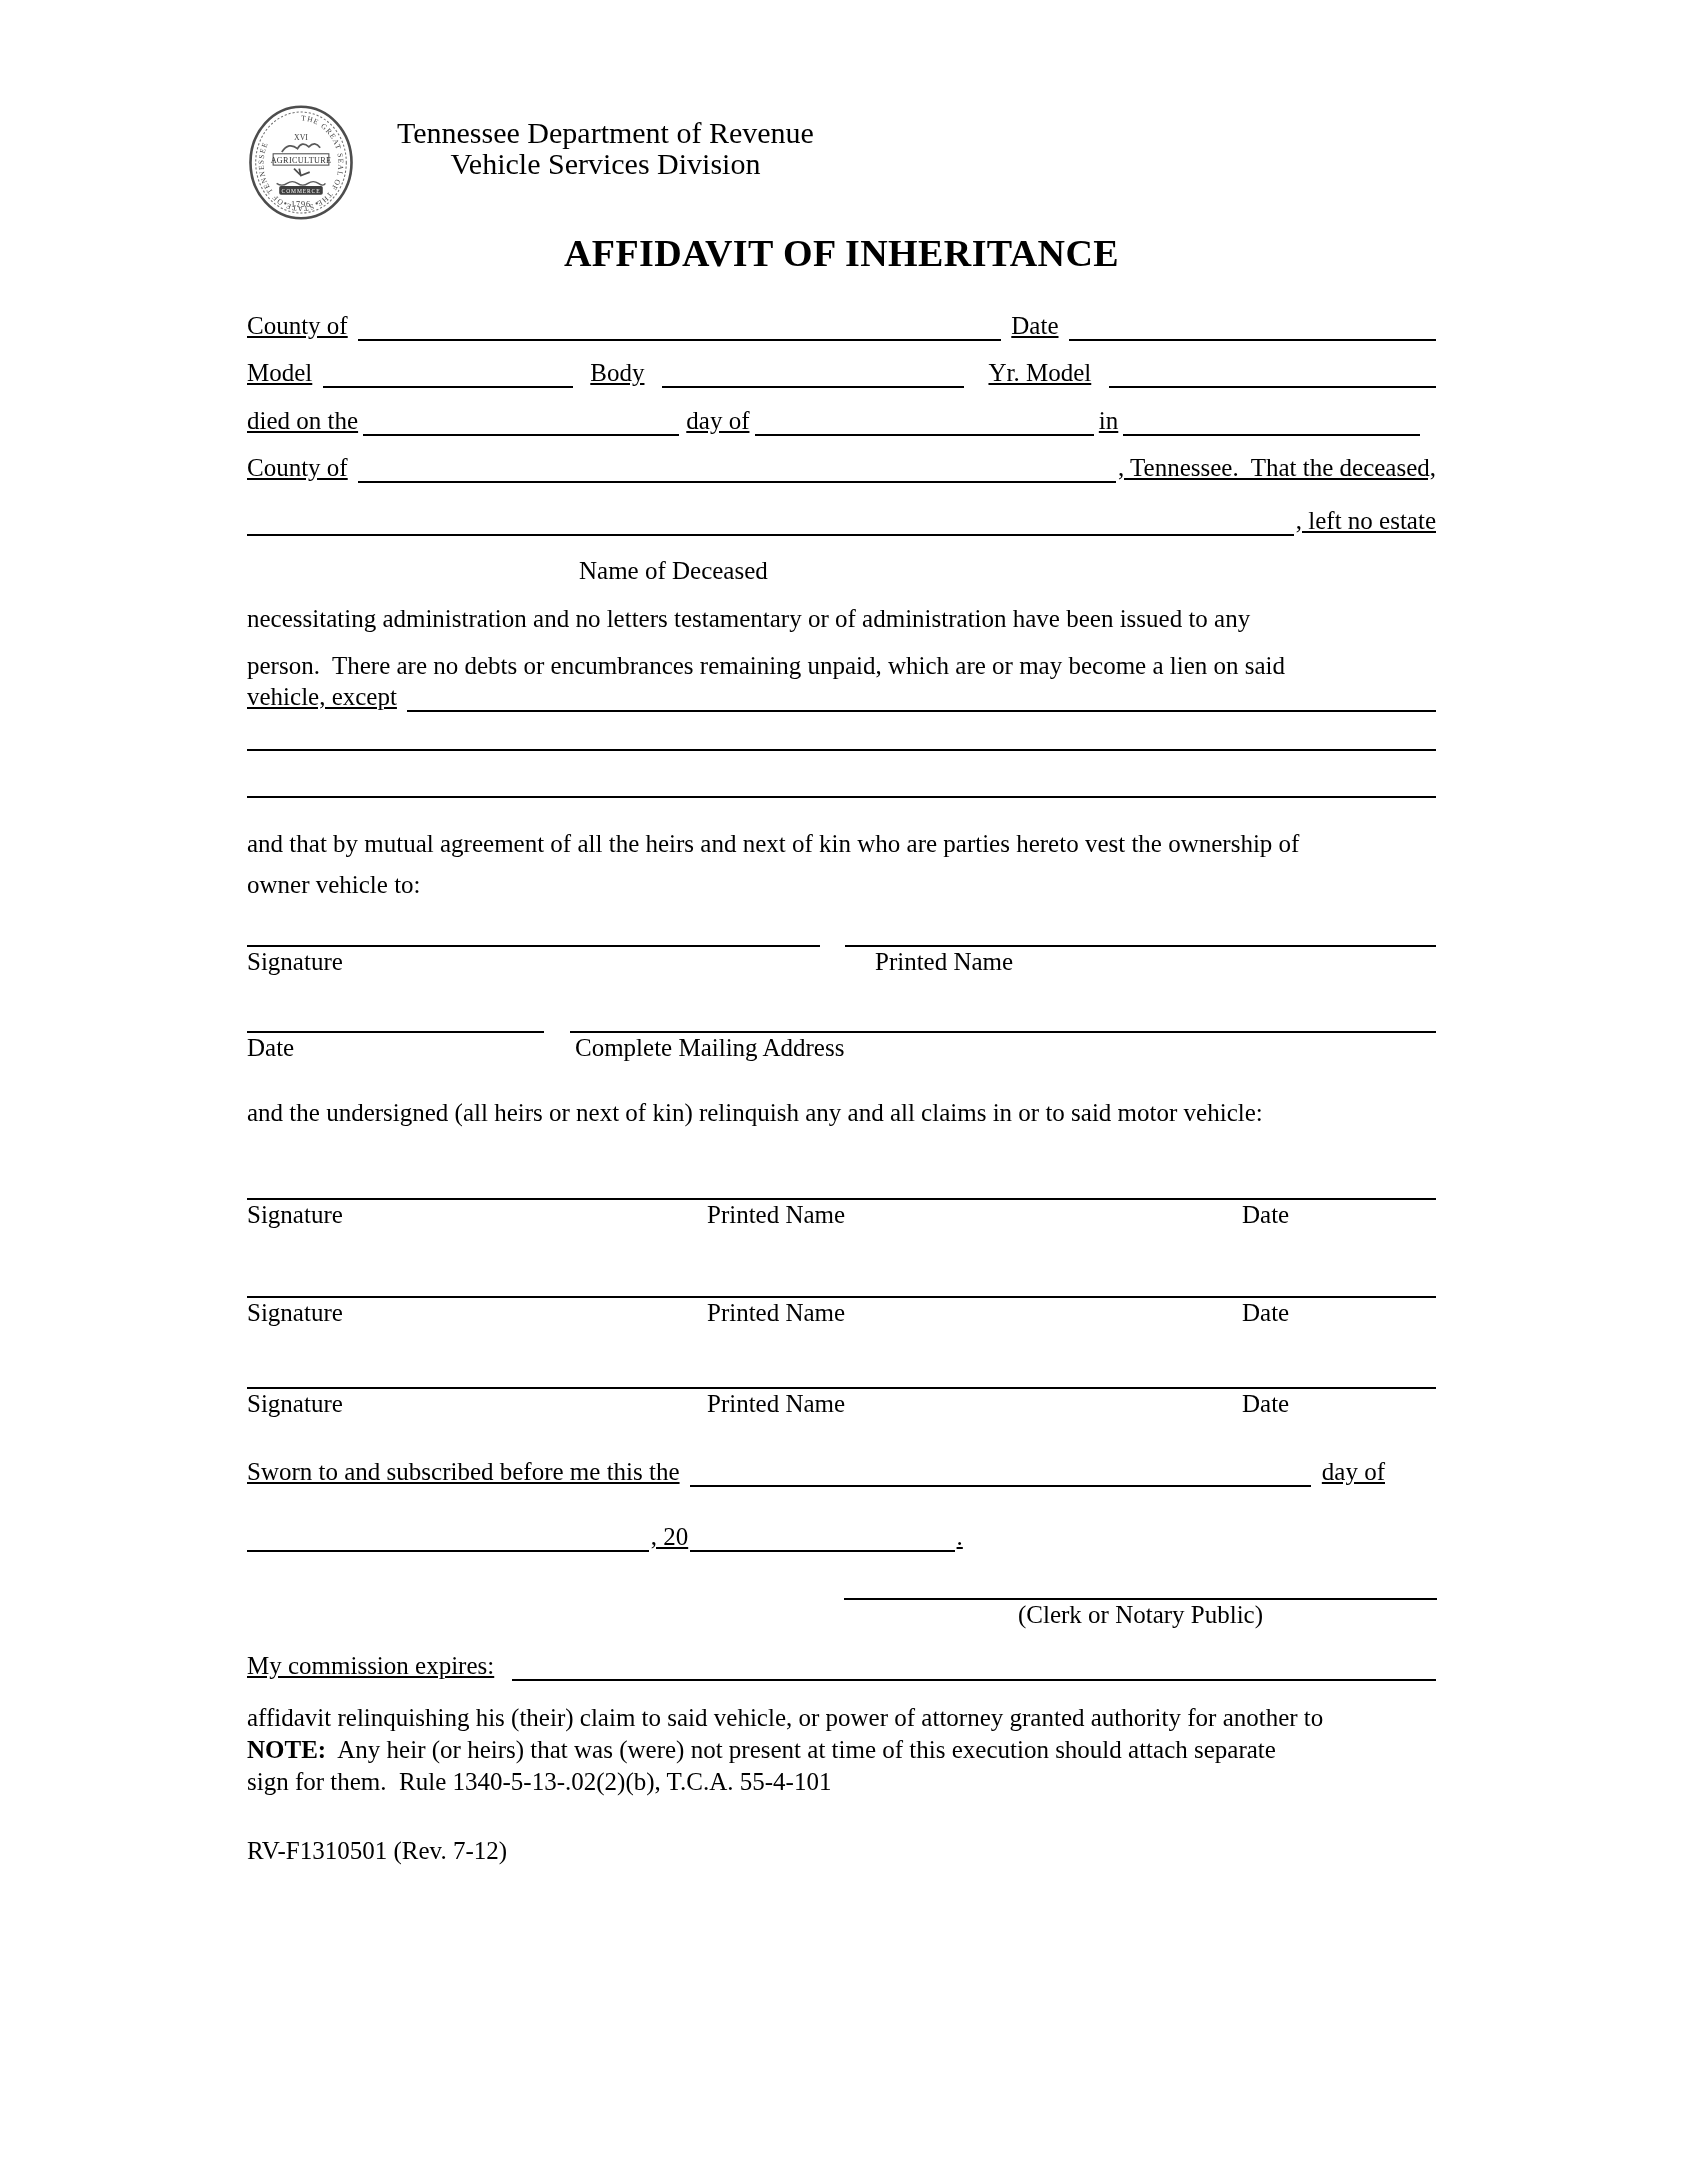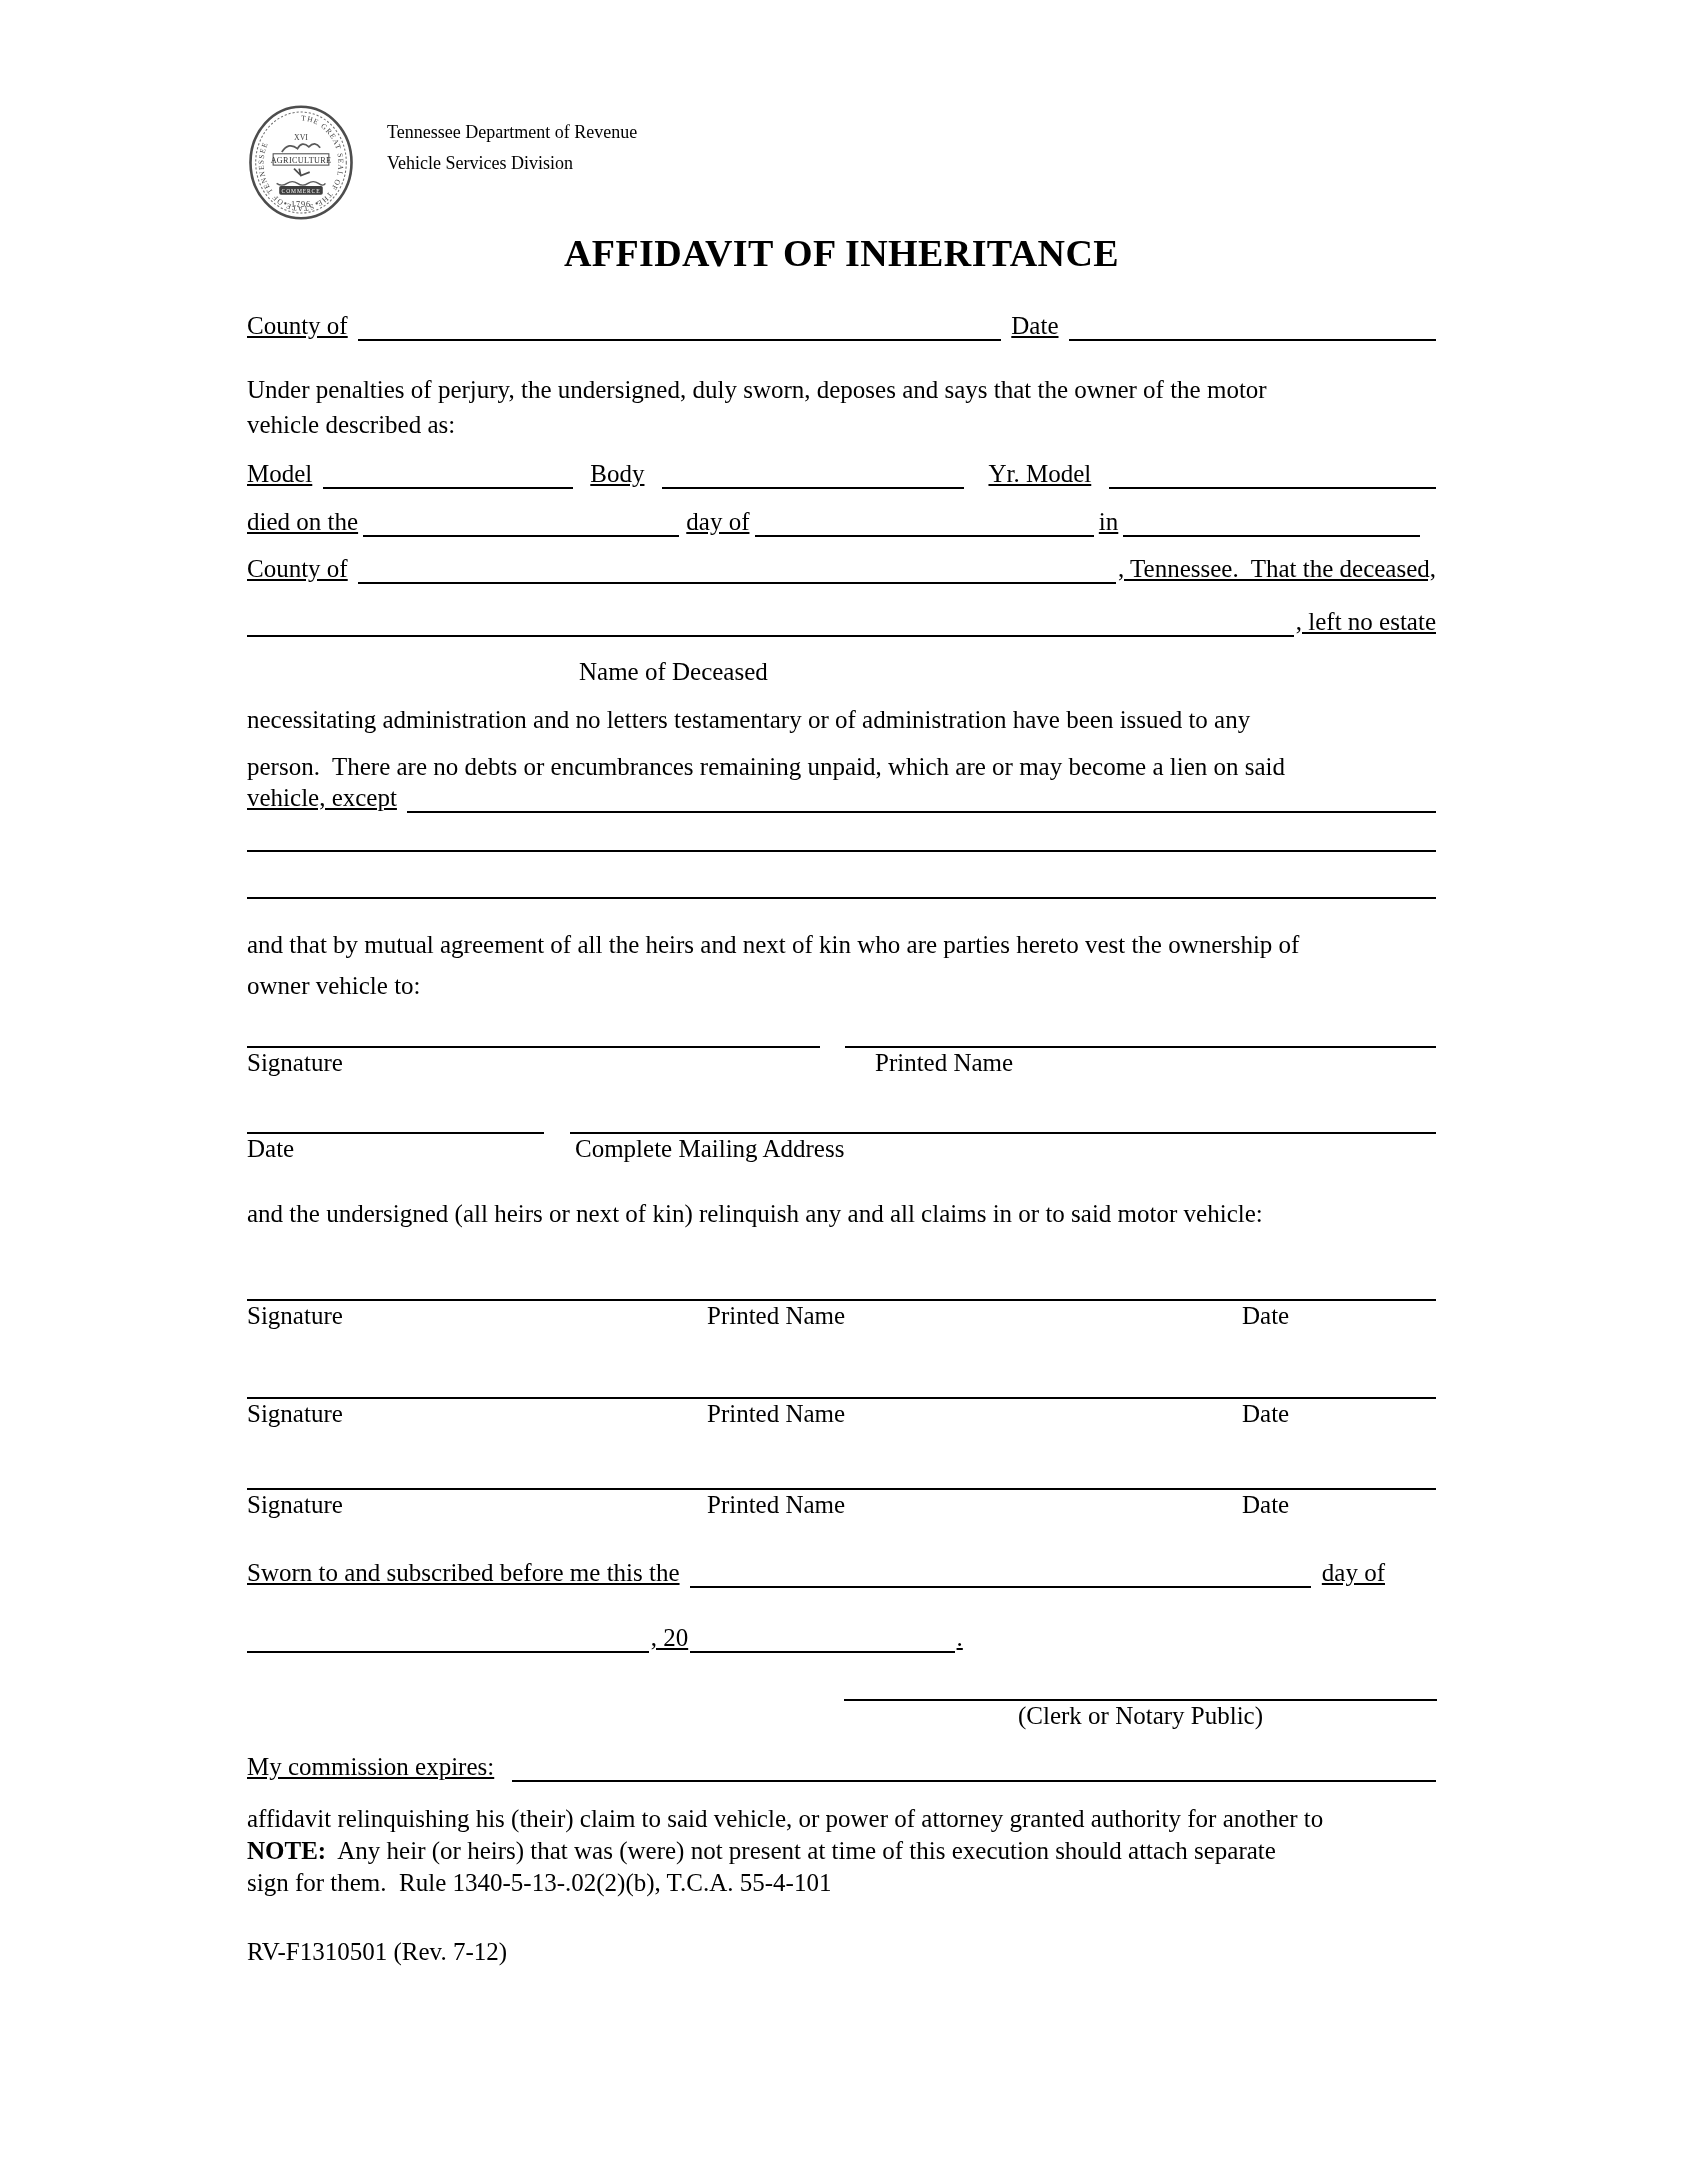--- a/index.html
+++ b/index.html
@@ -19,21 +19,21 @@
   .fill { flex:1 1 auto; }
   .hug { margin-left:1.7px; }
   .gap12 { margin-left:10.5px; }
   .gap20 { margin-left:17.5px; }
   .gap28 { margin-left:24.5px; }
   .para { line-height:35px; }
   .caption { line-height:30px; }
   .label-row { display:flex; line-height:30px; }
   
   .header { display:flex; align-items:flex-start; }
-  .agency { margin-left:32px; font-size:18px; line-height:31px; padding-top:14px; }
+  .agency { margin-left:42px; font-size:30px; line-height:31px; padding-top:14px;text-align:center; }
   .address { margin-left:auto; width:354px; font-size:23px; line-height:31px; padding-top:14px; }
   .title { text-align:center; font-weight:bold; font-size:38px; line-height:40px; margin-top:10.5px; letter-spacing:0.4px; }
   .note-para { line-height:32px; }
   .bold { font-weight:bold; }
   .seal { flex:0 0 auto; }
 </style>
 </head>
 <body>
 
 <div class="page">
@@ -68,24 +68,20 @@
 
   <div class="title">AFFIDAVIT OF INHERITANCE</div>
 
   <div class="row" style="margin-top:38px">
     <span class="lbl">County of</span>
     <span class="line fill gap12"></span>
     <span class="lbl gap12">Date</span>
     <span class="line gap12" style="width:367px"></span>
   </div>
 
-  <div class="para" style="margin-top:31px">
-    <div>Under penalties of perjury, the undersigned, duly sworn, deposes and says that the owner of the motor</div>
-    <div>vehicle described as:</div>
-  </div>
 
 
   <div class="row" style="margin-top:17.5px">
     <span class="lbl">Model</span>
     <span class="line gap12" style="width:250px"></span>
     <span class="lbl gap20">Body</span>
     <span class="line gap20" style="width:302px"></span>
     <span class="lbl gap28">Yr. Model</span>
     <span class="line fill gap20"></span>
   </div>

